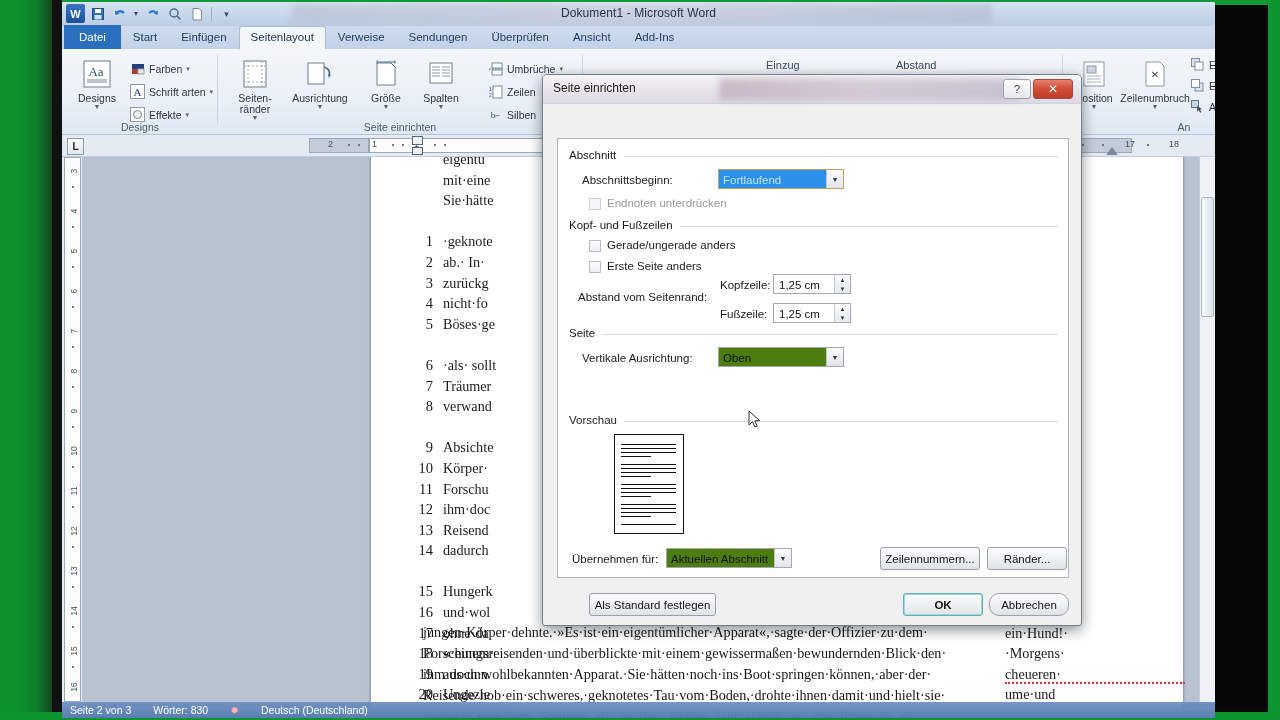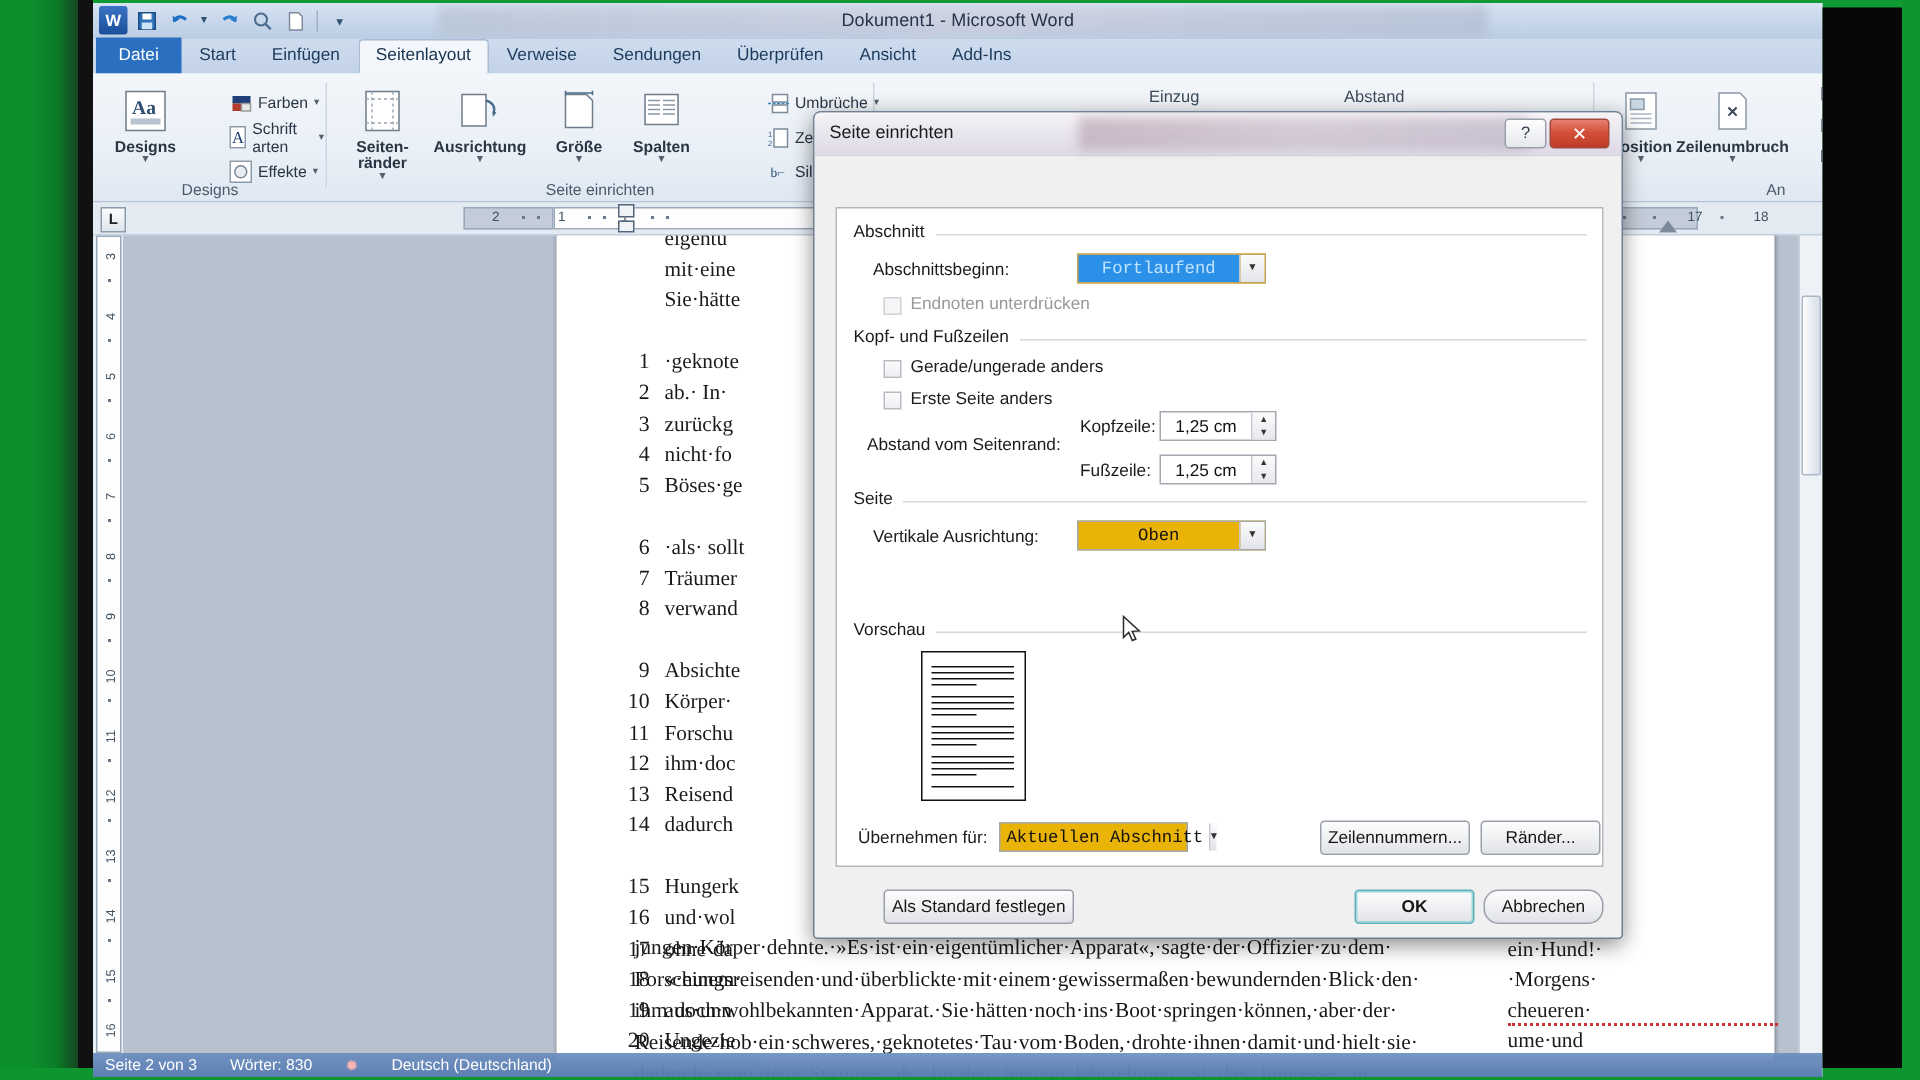--- a/index.html
+++ b/index.html
@@ -66,28 +66,28 @@
   
   .ribbon { position:absolute; left:0; top:47px; width:1153px; height:86px;
     background:linear-gradient(180deg,#f3f6fa 0%,#eaf0f7 60%,#dfe8f2 100%);
     border-bottom:1px solid #b6c6da; }
   .rgroup { position:absolute; top:0; height:86px; }
   .rgroup .glabel { position:absolute; bottom:2px; width:100%; text-align:center;
     font-size:10.5px; color:#4c5a6b; }
   .gsep { position:absolute; top:6px; width:1px; height:70px; background:#ccd7e4; }
 
   .bigbtn { position:absolute; display:flex; flex-direction:column; align-items:center;
-            width:58px; font-size:10.5px; color:#2b3645;font-weight:bold; }
+            width:58px; font-size:10.5px; color:#2b3645; }
   .bigbtn .ic { width:34px; height:34px; margin-top:4px; margin-bottom:2px;
             display:flex; align-items:center; justify-content:center; }
   .bigbtn .cap { text-align:center; line-height:11px; }
   .caret { font-size:7px; color:#53616f; line-height:6px; }
 
   .smbtn { position:absolute; display:flex; align-items:center; gap:4px; font-size:10.5px;
-           color:#2b3645; height:19px;margin-left:23px; }
+           color:#2b3645; height:19px; }
   .smbtn .sic { width:15px; height:15px; display:flex; align-items:center; justify-content:center; }
 
   .iconbox { border:1px solid #8c9aa8; background:#fff; }
 
   
   .spin { position:absolute; width:13px; height:17px; display:flex; flex-direction:column;
           border:1px solid #a8b5c4; background:linear-gradient(180deg,#fdfefe,#e3e9f0); }
   .spin i { flex:1; display:flex; align-items:center; justify-content:center; font-size:6px; color:#44505e; font-style:normal;}
 
   .dlg-launcher { position:absolute; width:10px; height:10px; font-size:8px; color:#5a6878; }
@@ -168,29 +168,29 @@
   }
   .dlg-body { position:absolute; left:0; top:29px; width:100%; height:523px; }
 
   .tabstrip { position:absolute; left:14px; top:12px; height:23px; display:flex; align-items:flex-end; }
   .dtab { font-size:11.5px; color:#1b1b1b; padding:3px 10px 4px; line-height:15px;
           border:1px solid #a9aeb6; border-bottom:none; border-radius:3px 3px 0 0;
           background:linear-gradient(180deg,#f7f7f8,#e4e4e7); margin-right:2px; }
   .dtab.active { background:#fff; border-color:#8d939d; padding:5px 12px 5px; position:relative; top:1px; }
 
   .tabpanel { position:absolute; left:14px; top:34px; width:512px; height:440px;
-              background:#fff; border:1px solid #b2b7be;text-align:center; }
+              background:#fff; border:1px solid #b2b7be; }
 
   .sect-title { position:absolute; font-size:11.5px; color:#1b1b1b; background:#fff; padding-right:6px; }
   .sect-rule { position:absolute; height:1px; background:#d5d8dd; }
 
   .lbl { position:absolute; font-size:11.5px; color:#1b1b1b; }
   .lbl.dis { color:#999; }
 
-  .combo { position:absolute; height:20px; border:1px solid #a3a8b0; background:#eab308; display:flex;font-family:Liberation Mono, monospace; }
+  .combo { position:absolute; height:20px; border:1px solid #a3a8b0; background:#4d7c0f; display:flex; }
   .combo .val { flex:1; font-size:11.5px; padding:2px 4px; color:#111; line-height:16px; white-space:nowrap;}
   .combo .arrow { width:17px; border-left:1px solid #c2c6cc;
        background:linear-gradient(180deg,#fbfbfc,#e2e4e8); display:flex; align-items:center; justify-content:center;
        font-size:7px; color:#333; }
   .combo.sel { border:1px solid #c2a25a; }
   .combo.sel .val { background:#2b90e8; color:#bfe3ff; }
 
   .spinbox { position:absolute; height:20px; border:1px solid #a3a8b0; background:#fff; display:flex; }
   .spinbox .val { flex:1; font-size:11.5px; padding:2px 5px; color:#111; line-height:16px; }
   .spinbox .sp { width:16px; border-left:1px solid #c7cbd1; display:flex; flex-direction:column;

